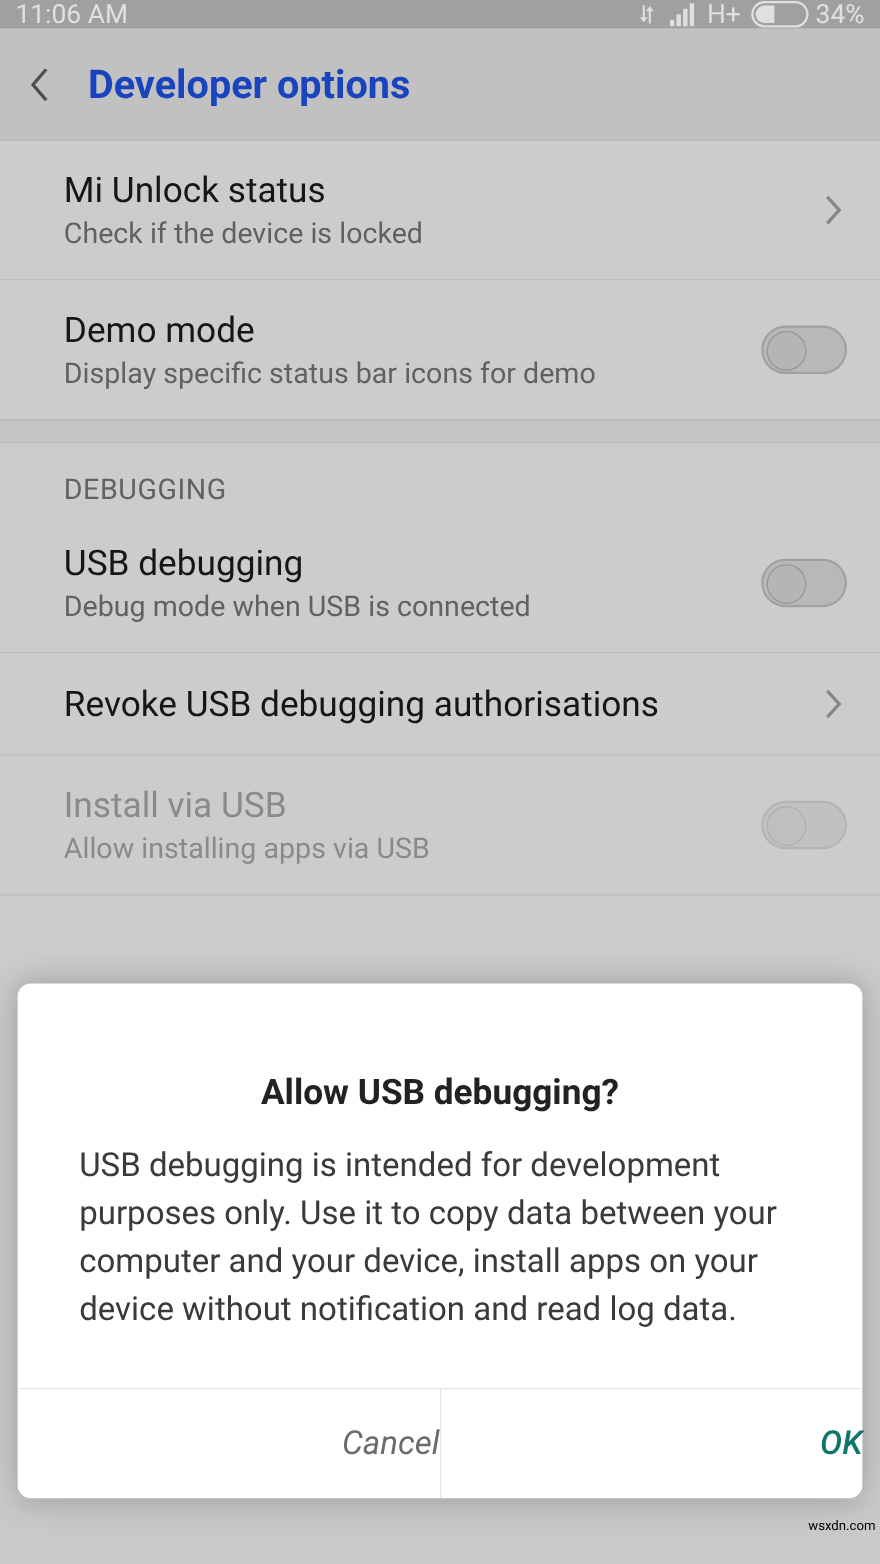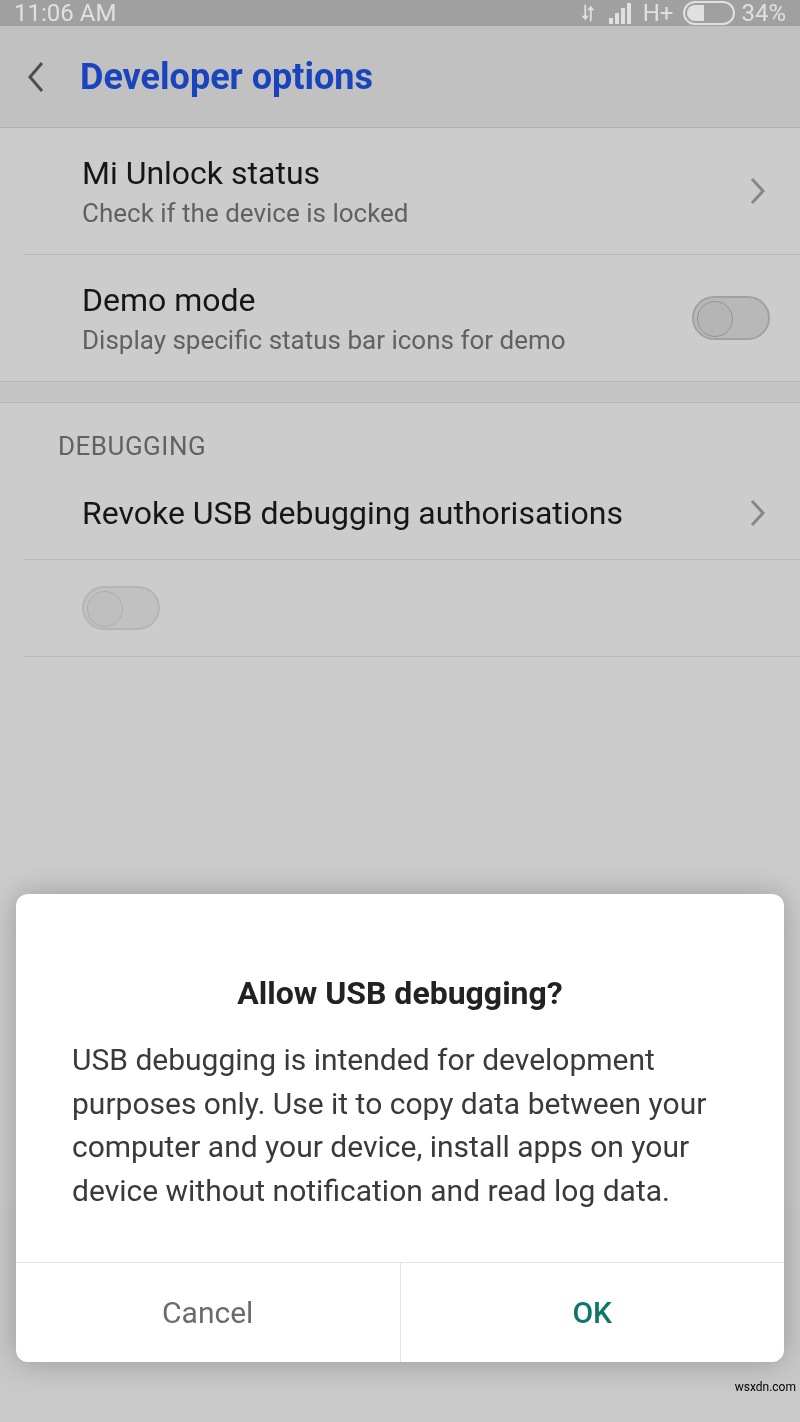--- a/index.html
+++ b/index.html
@@ -12,39 +12,39 @@
     .sb-ic { display:inline-flex; }
     .batt-wrap { display:flex; align-items:center; gap:6px; }
     .batt { width:52px; height:24px; border:2px solid #fff; border-radius:12px; position:relative; }
     .batt::after { content:""; position:absolute; left:2px; top:2px; bottom:2px; width:34%; background:#fff; border-radius:8px 0 0 8px; }
     
     .header { height:102px; display:flex; align-items:center; padding:0 22px; gap:30px; background:#dcdcdc; border-bottom:1px solid #c8c8c8;}
     .back { width:28px; height:44px; display:flex; align-items:center; justify-content:center; }
     .title { font-size:36px; font-weight:700; color:#1d4ed8; }
     
     .section { background:#e9e9e9; }
-    .row { display:flex; align-items:center; padding:26px 30px 26px 58px; border-bottom:1px solid #d3d3d3; background:#e9e9e9;margin-left:24px;}
+    .row { display:flex; align-items:center; padding:26px 30px 26px 58px; border-bottom:1px solid #d3d3d3; background:#e9e9e9;}
     .row:last-child{border-bottom:none;}
     .row .txts { display:flex; flex-direction:column; gap:6px; flex:1; min-width:0;}
     .row .t1 { font-size:32px; color:#1a1a1a; }
     .row .t2 { font-size:26px; color:#6f6f6f; }
     .row.disabled .t1, .row.disabled .t2 { color:#9e9e9e; }
     .chev { width:24px; height:40px; display:flex; align-items:center; justify-content:center; }
     .toggle { width:78px; height:44px; border-radius:22px; background:#d2d2d2; border:2px solid #b8b8b8; position:relative; flex-shrink:0;}
     .toggle::after { content:""; position:absolute; left:3px; top:3px; width:34px; height:34px; border-radius:50%; background:#cfcfcf; border:1px solid #a9a9a9;}
     .toggle.disabled{opacity:.55;}
     .gap { height:22px; background:#e0e0e0; border-top:1px solid #d3d3d3; border-bottom:1px solid #d3d3d3;}
     .sechdr { padding:28px 58px 6px; font-size:26px; color:#707070; letter-spacing:.5px; background:#e9e9e9;}
     .hidden-row{ padding:20px 58px; font-size:26px; color:#888;}
     
     .dialog { position:absolute; left:16px; right:16px; bottom:60px; background:#fff; border-radius:12px; z-index:5; box-shadow:0 0 30px rgba(0,0,0,.25); display:flex; flex-direction:column;}
     .dlg-title{ font-size:32px; font-weight:700; text-align:center; padding:44px 40px 26px;margin-top:36px;}
     .dlg-body{ font-size:30px; color:#3a3a3a; line-height:1.45; padding:0 56px 50px;}
     .dlg-btns{ display:flex; border-top:1px solid #e3e3e3;}
-    .dlg-btn{ flex:1; text-align:center; padding:32px 0; font-size:30px;}
+    .dlg-btn{ flex:1; text-align:right; padding:32px 0; font-size:30px;font-style:italic;}
     .dlg-btn.cancel{ color:#6b6b6b; border-right:1px solid #e3e3e3;}
     .dlg-btn.ok{ color:#0f766e; font-weight:500;}
     .watermark{position:absolute;right:4px;bottom:28px;font-size:12px;color:#000000;z-index:6;}
   </style>
 </head>
 <body>
 
 <div class="statusbar">
   <span>11:06 AM</span>
   <div class="right">
@@ -98,29 +98,40 @@
     <span class="toggle"></span>
   </div>
 </div>
 
 <div class="gap"></div>
 
 <div class="section">
   <div class="sechdr">DEBUGGING</div>
   <div class="row">
     <div class="txts">
+      <span class="t1">USB debugging</span>
+      <span class="t2">Debug mode when USB is connected</span>
+    </div>
+    <span class="toggle"></span>
+  </div>
+  <div class="row">
+    <div class="txts">
       <span class="t1">Revoke USB debugging authorisations</span>
     </div>
     <span class="chev">
       <svg width="16" height="28" viewBox="0 0 16 28" fill="none" stroke="#9a9a9a" stroke-width="3">
           <polyline points="2,2 13,14 2,26"></polyline>
         </svg>
     </span>
   </div>
   <div class="row disabled">
+    <div class="txts">
+      <span class="t1">Install via USB</span>
+      <span class="t2">Allow installing apps via USB</span>
+    </div>
     <span class="toggle disabled"></span>
   </div>
   <div style="height:480px"></div>
   <div class="hidden-row">No debug application set</div>
 </div>
 
 <div class="dim"></div>
 
 <div class="dialog">
   <div class="dlg-title">Allow USB debugging?</div>

